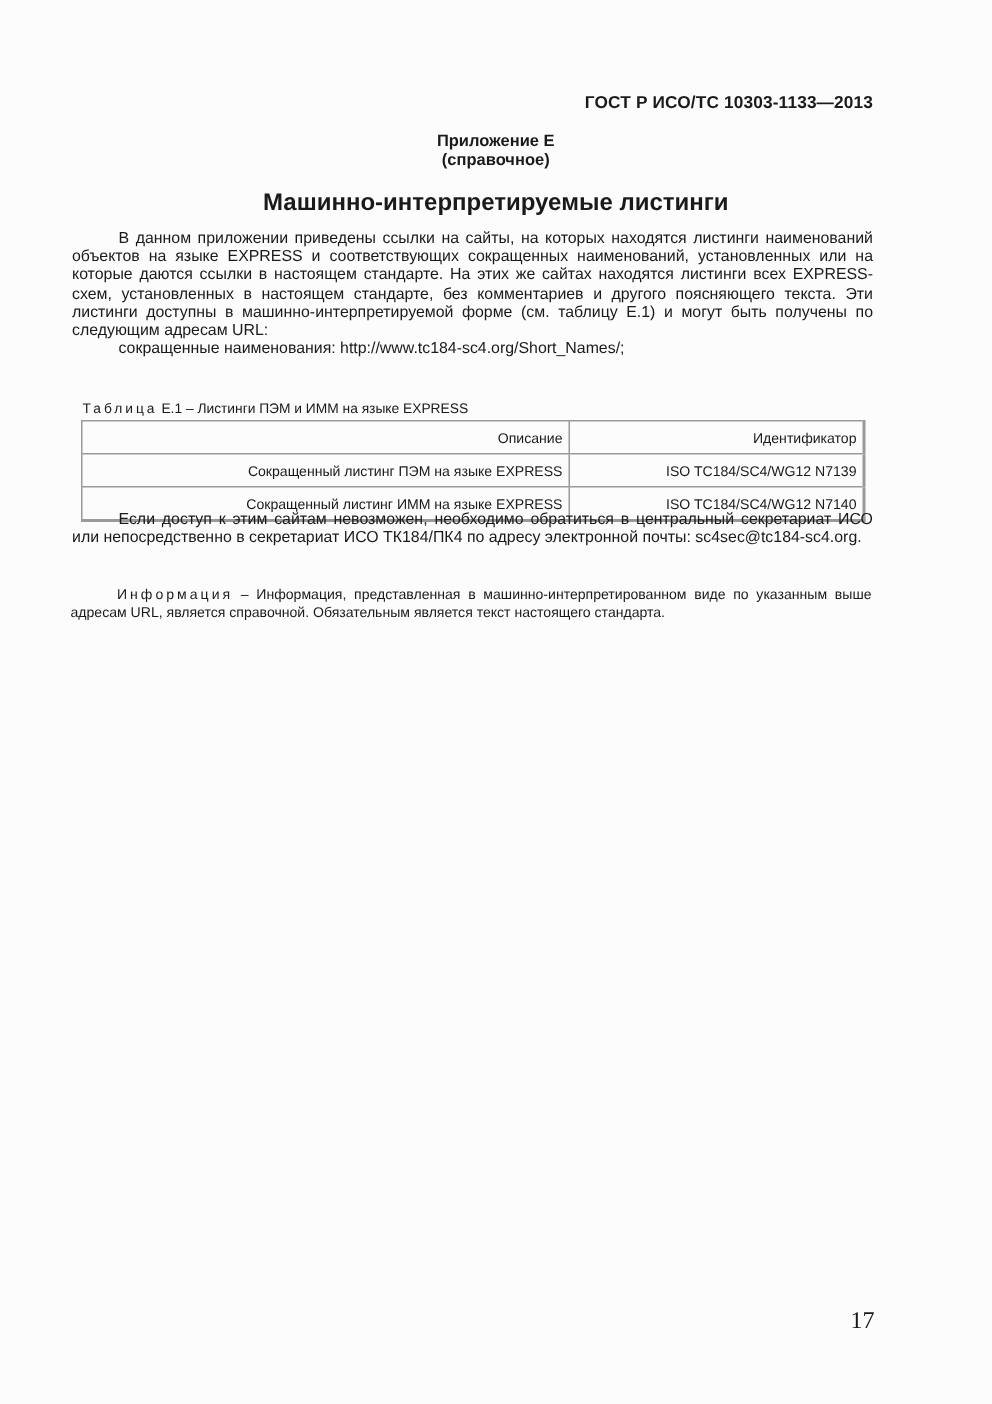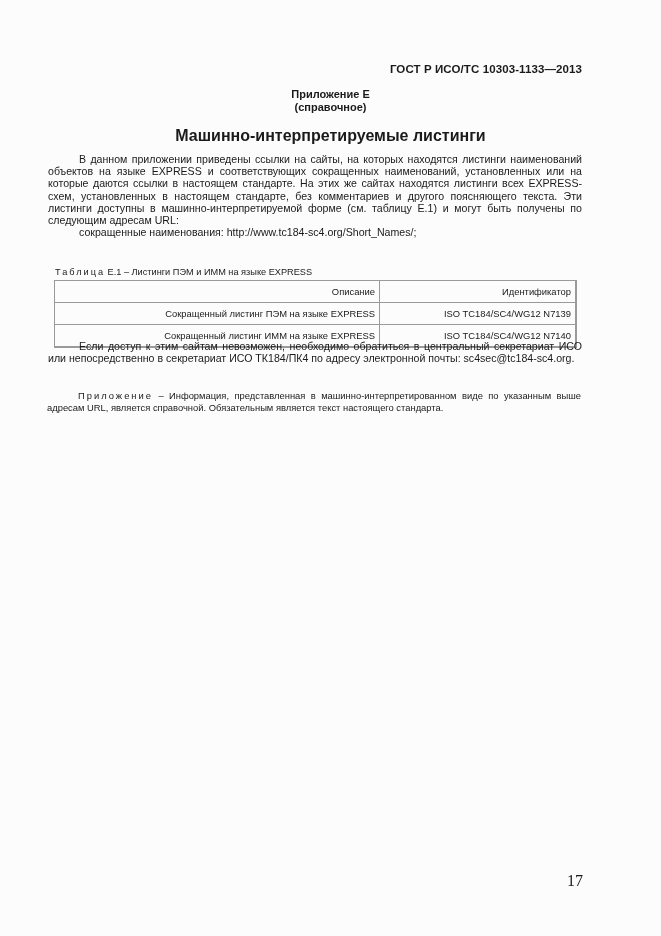--- a/index.html
+++ b/index.html
@@ -142,18 +142,18 @@
     <tr class="last">
       <td>Сокращенный листинг ИММ на языке EXPRESS</td>
       <td>ISO TC184/SC4/WG12 N7140</td>
     </tr>
   </tbody>
     </table>
 
   <div class="body-text para2 indent">Если доступ к этим сайтам невозможен, необходимо обратиться в центральный секретариат ИСО или непосредственно в секретариат ИСО ТК184/ПК4 по адресу электронной почты: sc4sec@tc184-sc4.org.</div>
 
   <div class="note indent">
-    <span class="spaced">Приложение</span><span> – Информация, представленная в машинно-интерпретированном виде по указанным выше адресам URL, является справочной. Обязательным является текст настоящего стандарта.</span>
+    <span class="spaced">Информация</span><span> – Информация, представленная в машинно-интерпретированном виде по указанным выше адресам URL, является справочной. Обязательным является текст настоящего стандарта.</span>
   </div>
 
   <div class="page-number">17</div>
 
 </div>
 
 </body></html>

